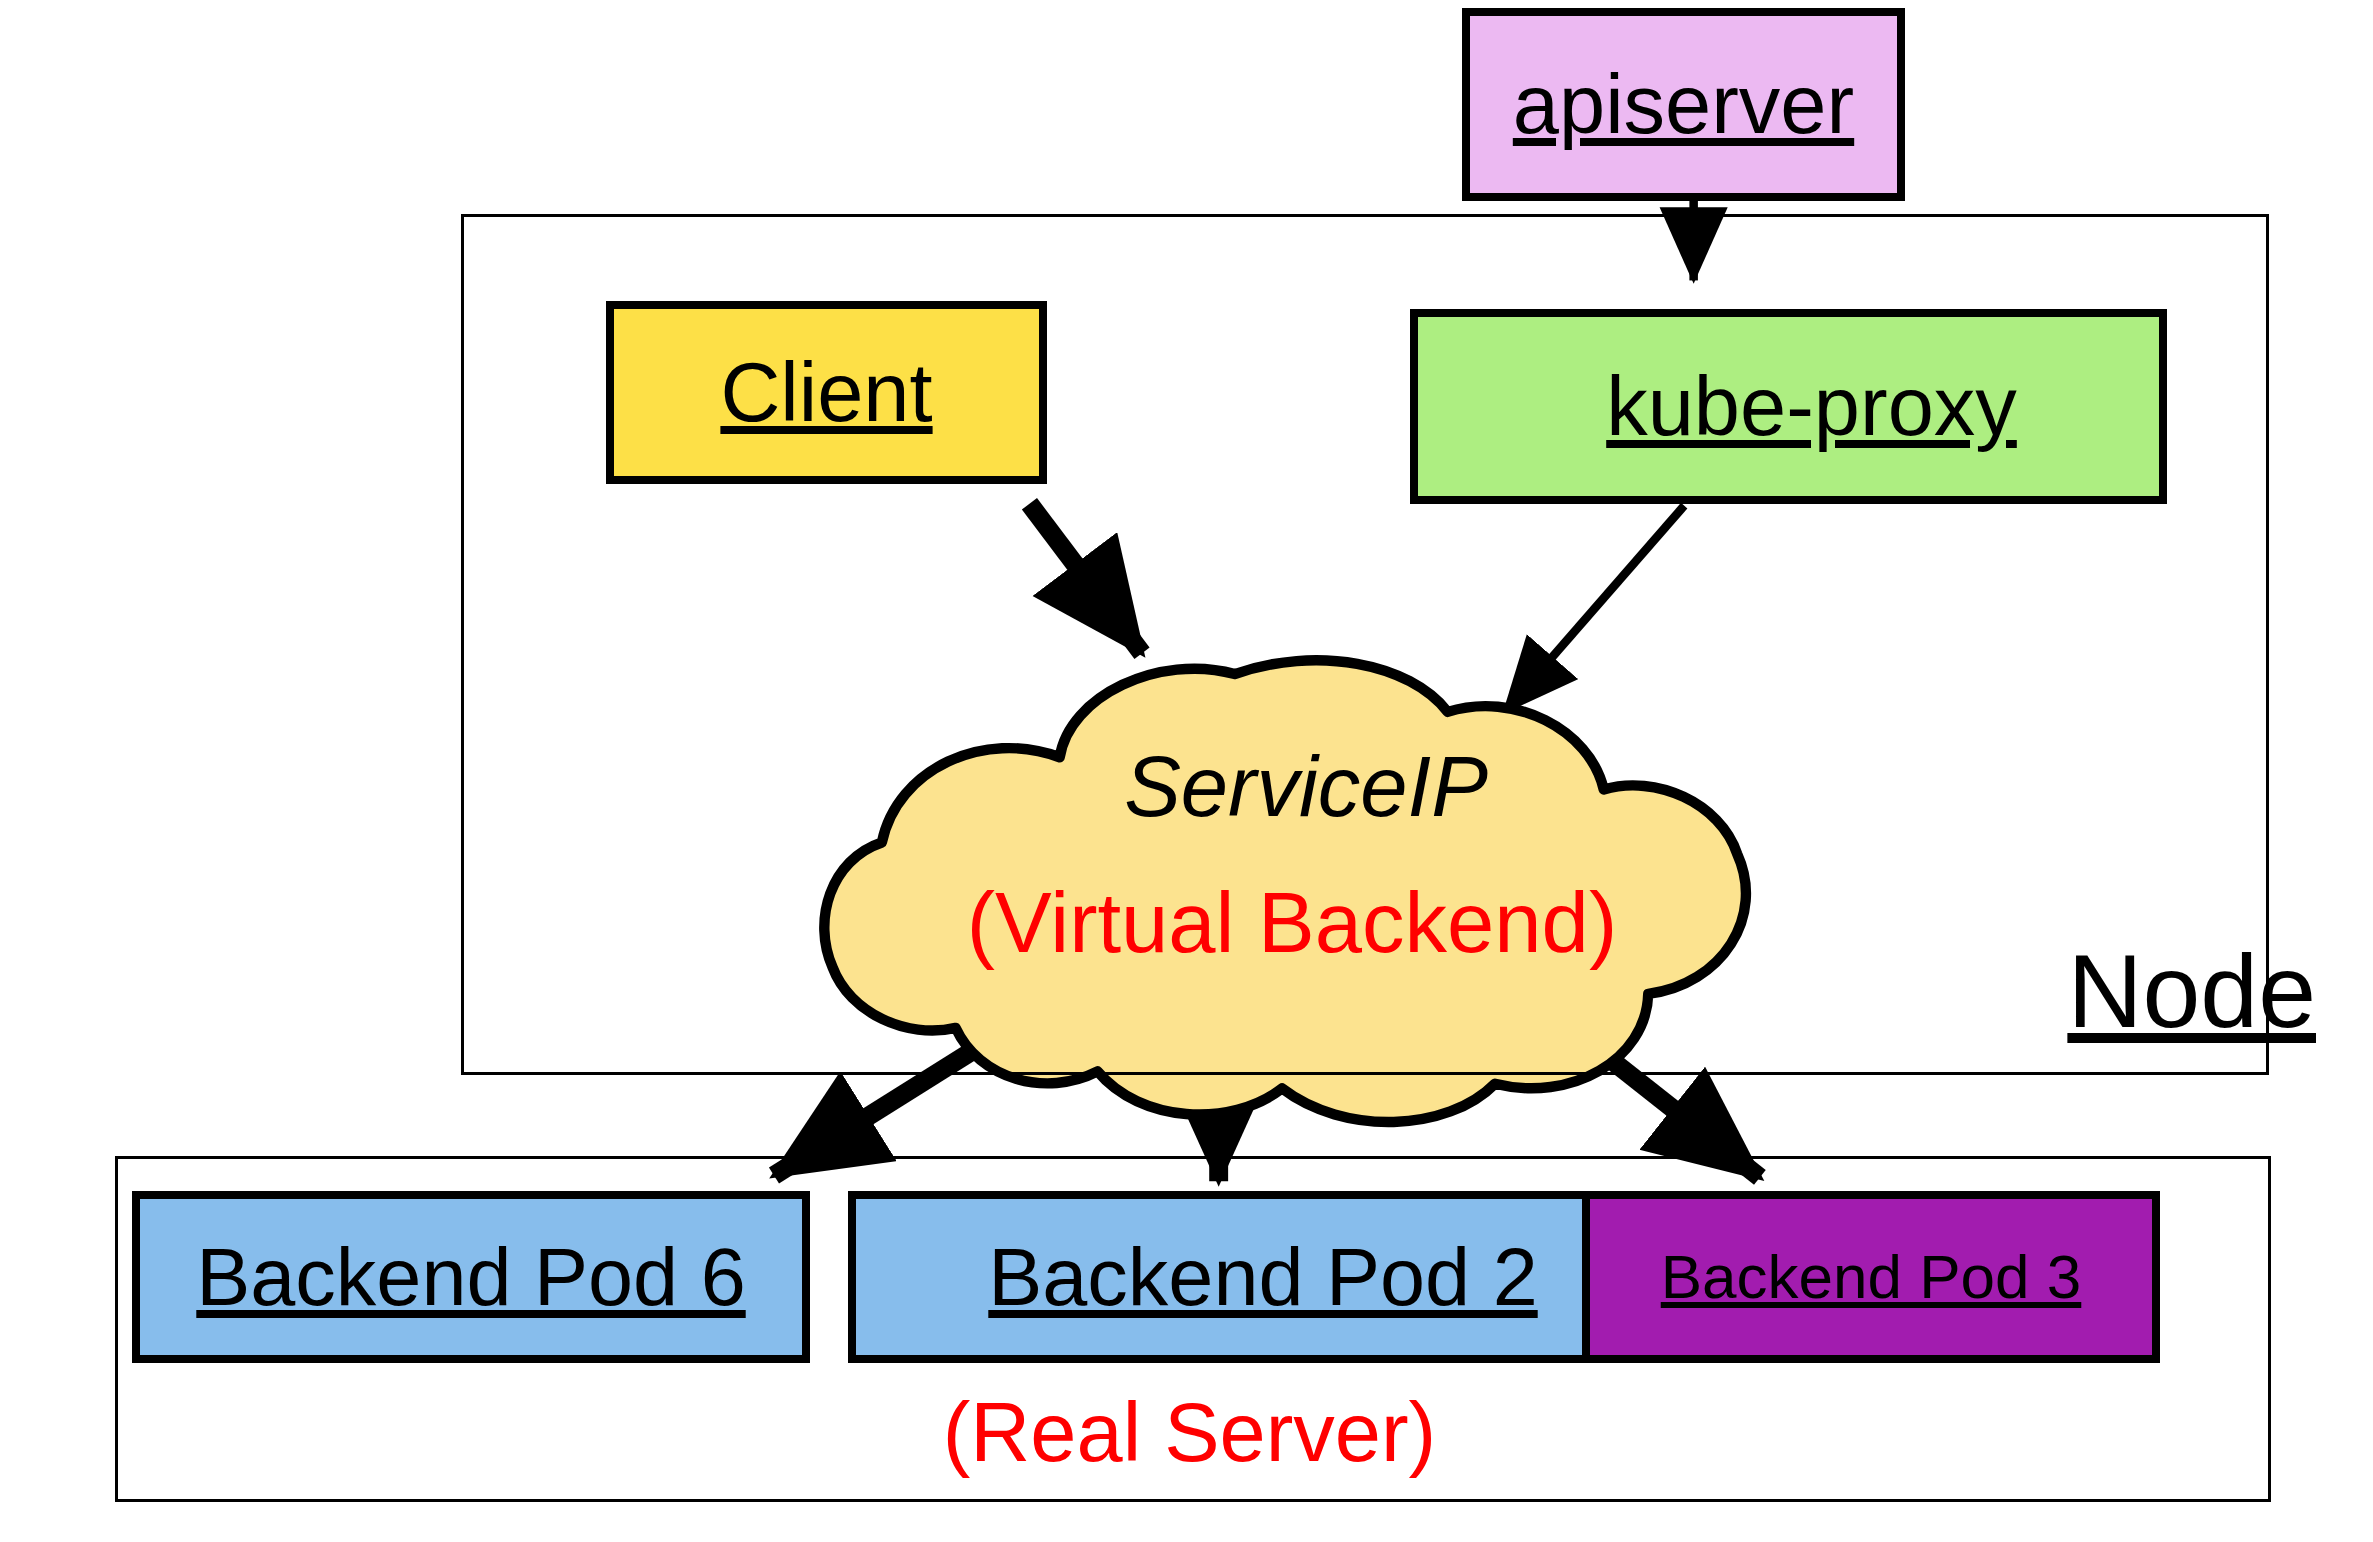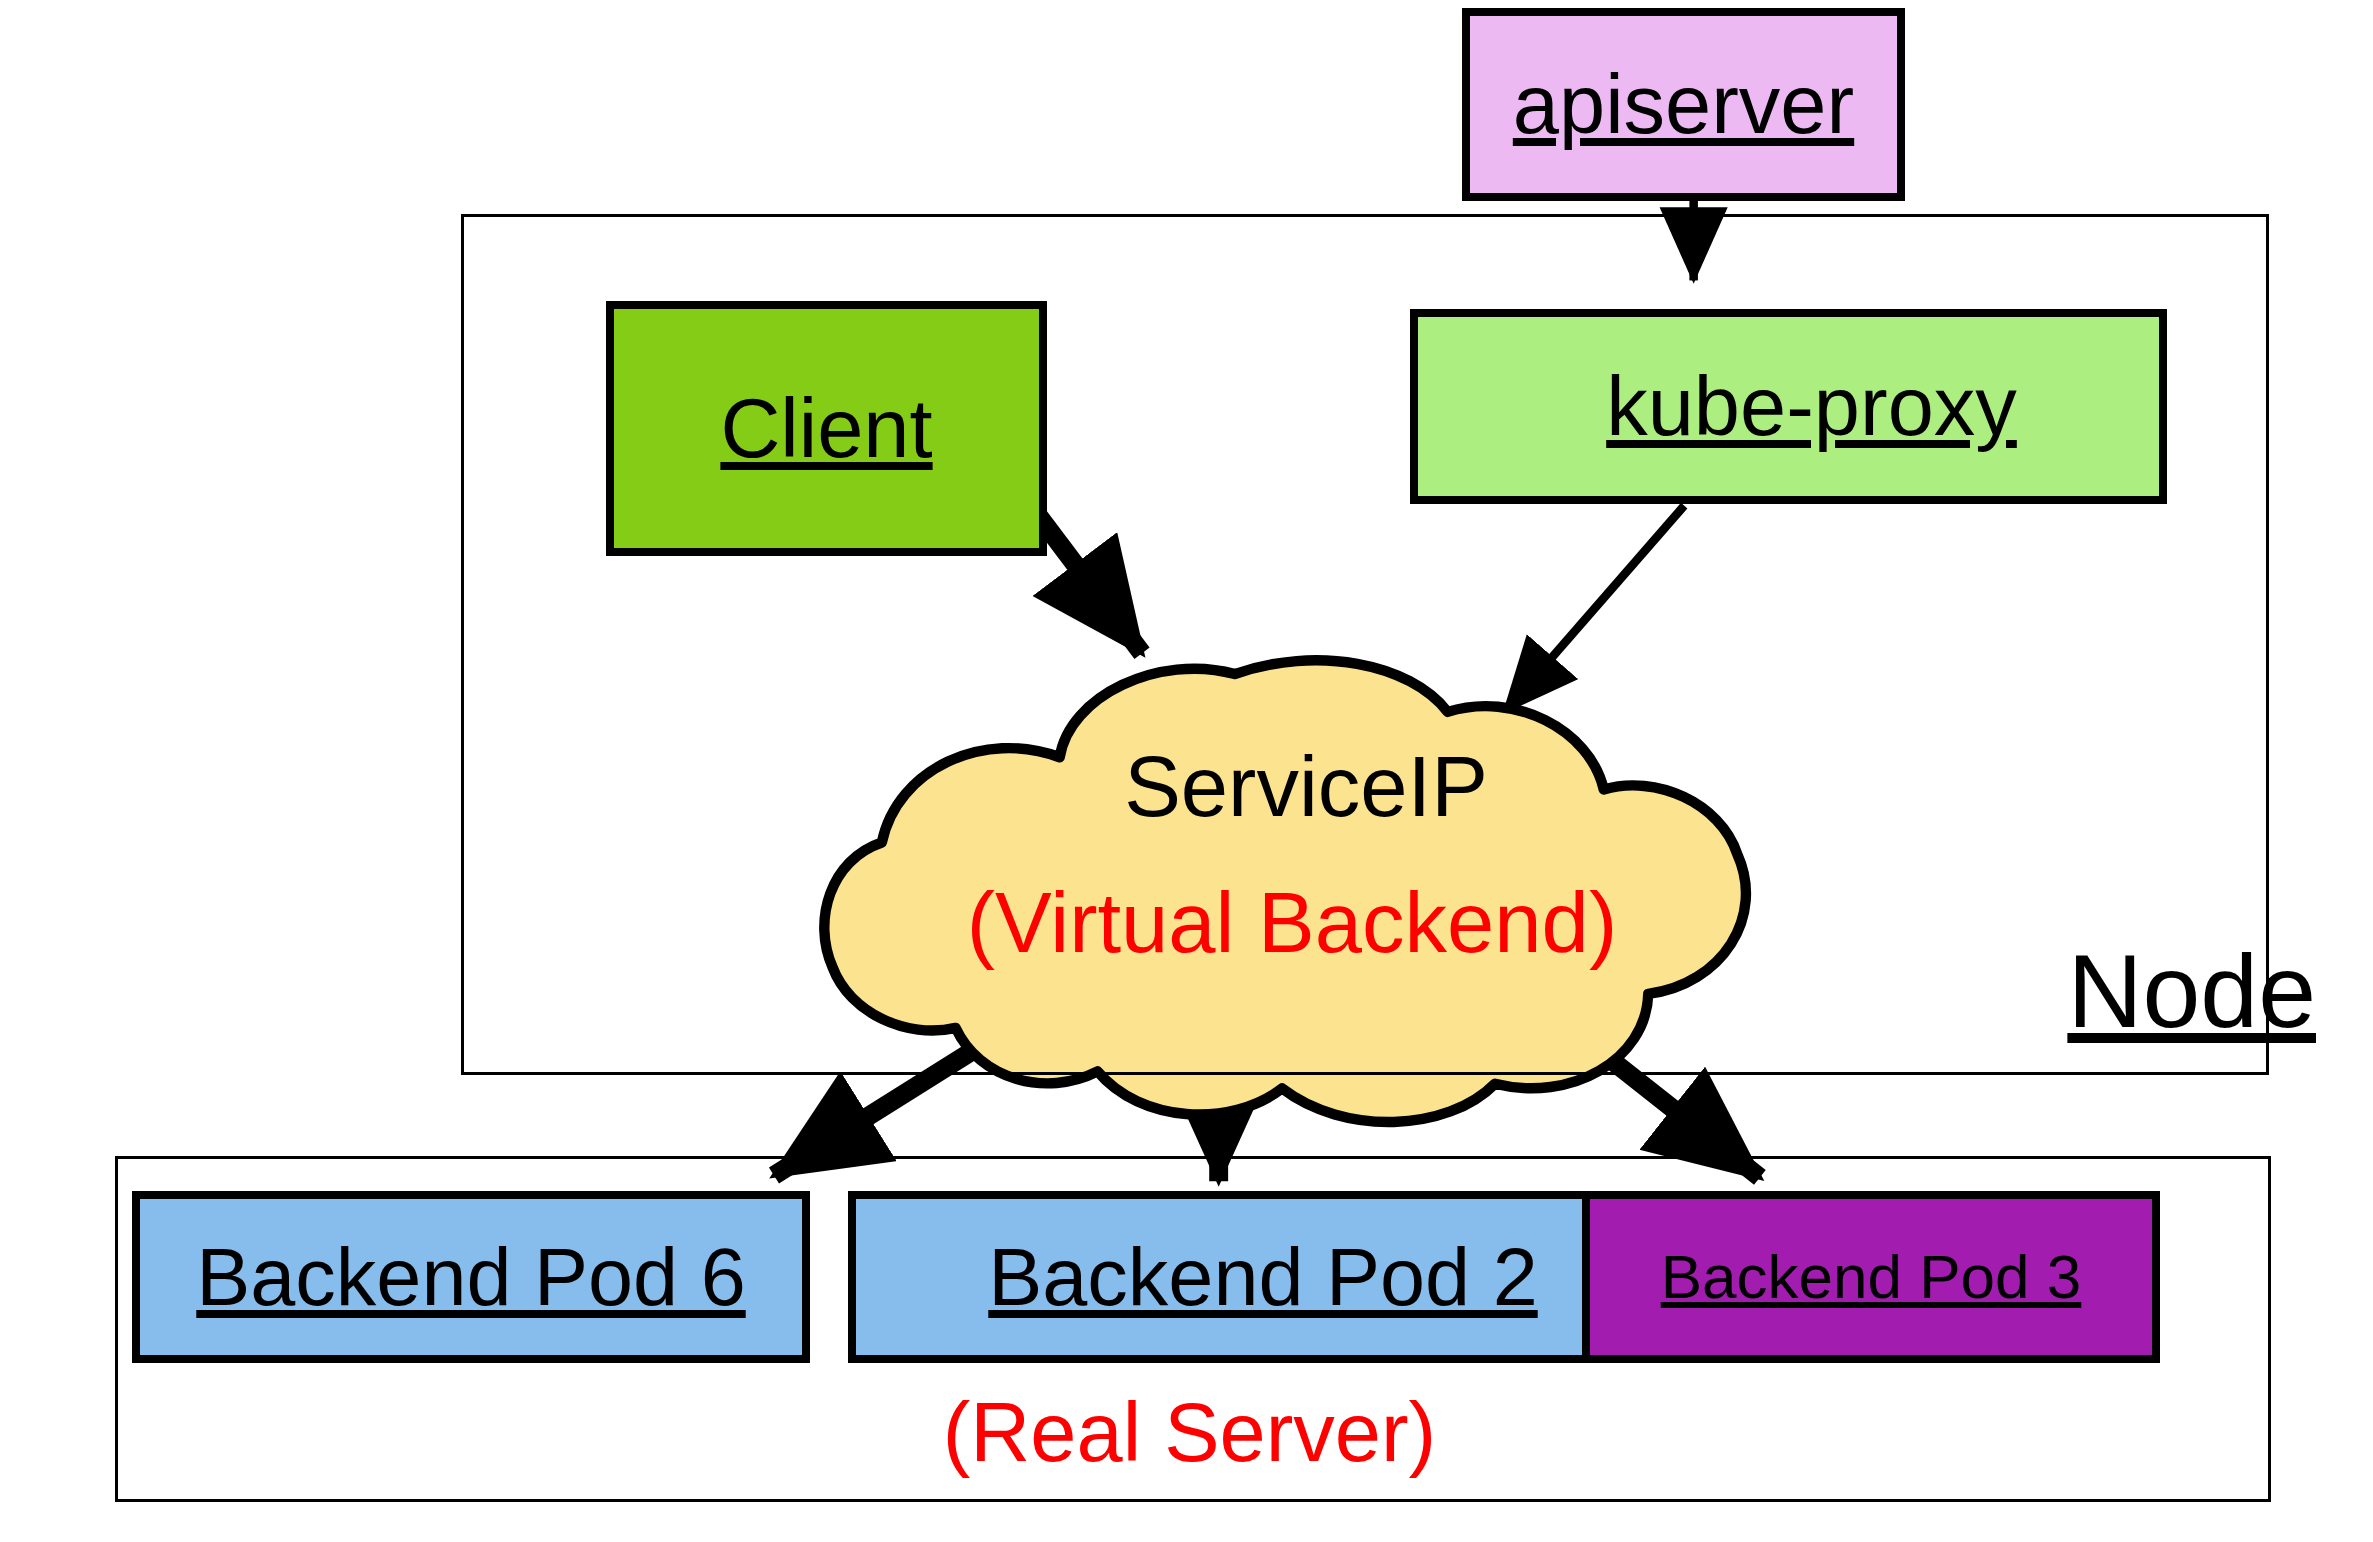--- a/index.html
+++ b/index.html
@@ -55,21 +55,21 @@
     white-space: nowrap;
     line-height: 1;
     color: #000000;
   }
 
   
   #node-frame   { left: 461px;  top: 214px;  width: 1808px; height: 861px; }
   #pods-frame   { left: 115px;  top: 1156px; width: 2156px; height: 346px; }
 
   #apiserver-box  { left: 1462px; top: 7.6px;    width: 443px;  height: 193px;  background: #ecb9f2; font-size: 83px; }
-  #client-box     { left: 606px;  top: 301px;  width: 441px;  height: 255px;  background: #84cc16; font-size: 83px; }
+  #client-box     { left: 606px;  top: 301px;  width: 441px;  height: 183px;  background: #fde047; font-size: 83px; }
   #kubeproxy-box  { left: 1410px; top: 309px;  width: 757px;  height: 195px;  background: #adee81; font-size: 83px; padding-left: 46px; }
 
   #pod1-box { left: 132px;  top: 1191px; width: 678px; height: 172px; background: #87bdec; font-size: 81px; }
   #pod2-box { left: 848px;  top: 1191px; width: 830px; height: 172px; background: #87bdec; font-size: 81px; }
   #pod3-box { left: 1582px; top: 1191px; width: 578px; height: 172px; background: #a21caf; font-size: 62px; }
 
   #node-label     { right: 57px;  top: 939px;  font-size: 104px; text-decoration: underline; }
   #realserver-lbl { left: 6px; right: 0; top: 1391px; text-align: center; font-size: 83px; color: #ff0000; }
 
   
@@ -78,20 +78,21 @@
     width: 946px;
     text-align: center;
     line-height: 1;
     white-space: nowrap;
   }
   #serviceip-text {
     left: 833px;
     top: 744px;
     font-size: 85px;
     color: #000000;
+    font-style: italic;
   }
   #virtualserver-text {
     left: 819px;
     top: 880px;
     font-size: 85px;
     color: #ff0000;
   }
 </style>
 </head>
 <body>

